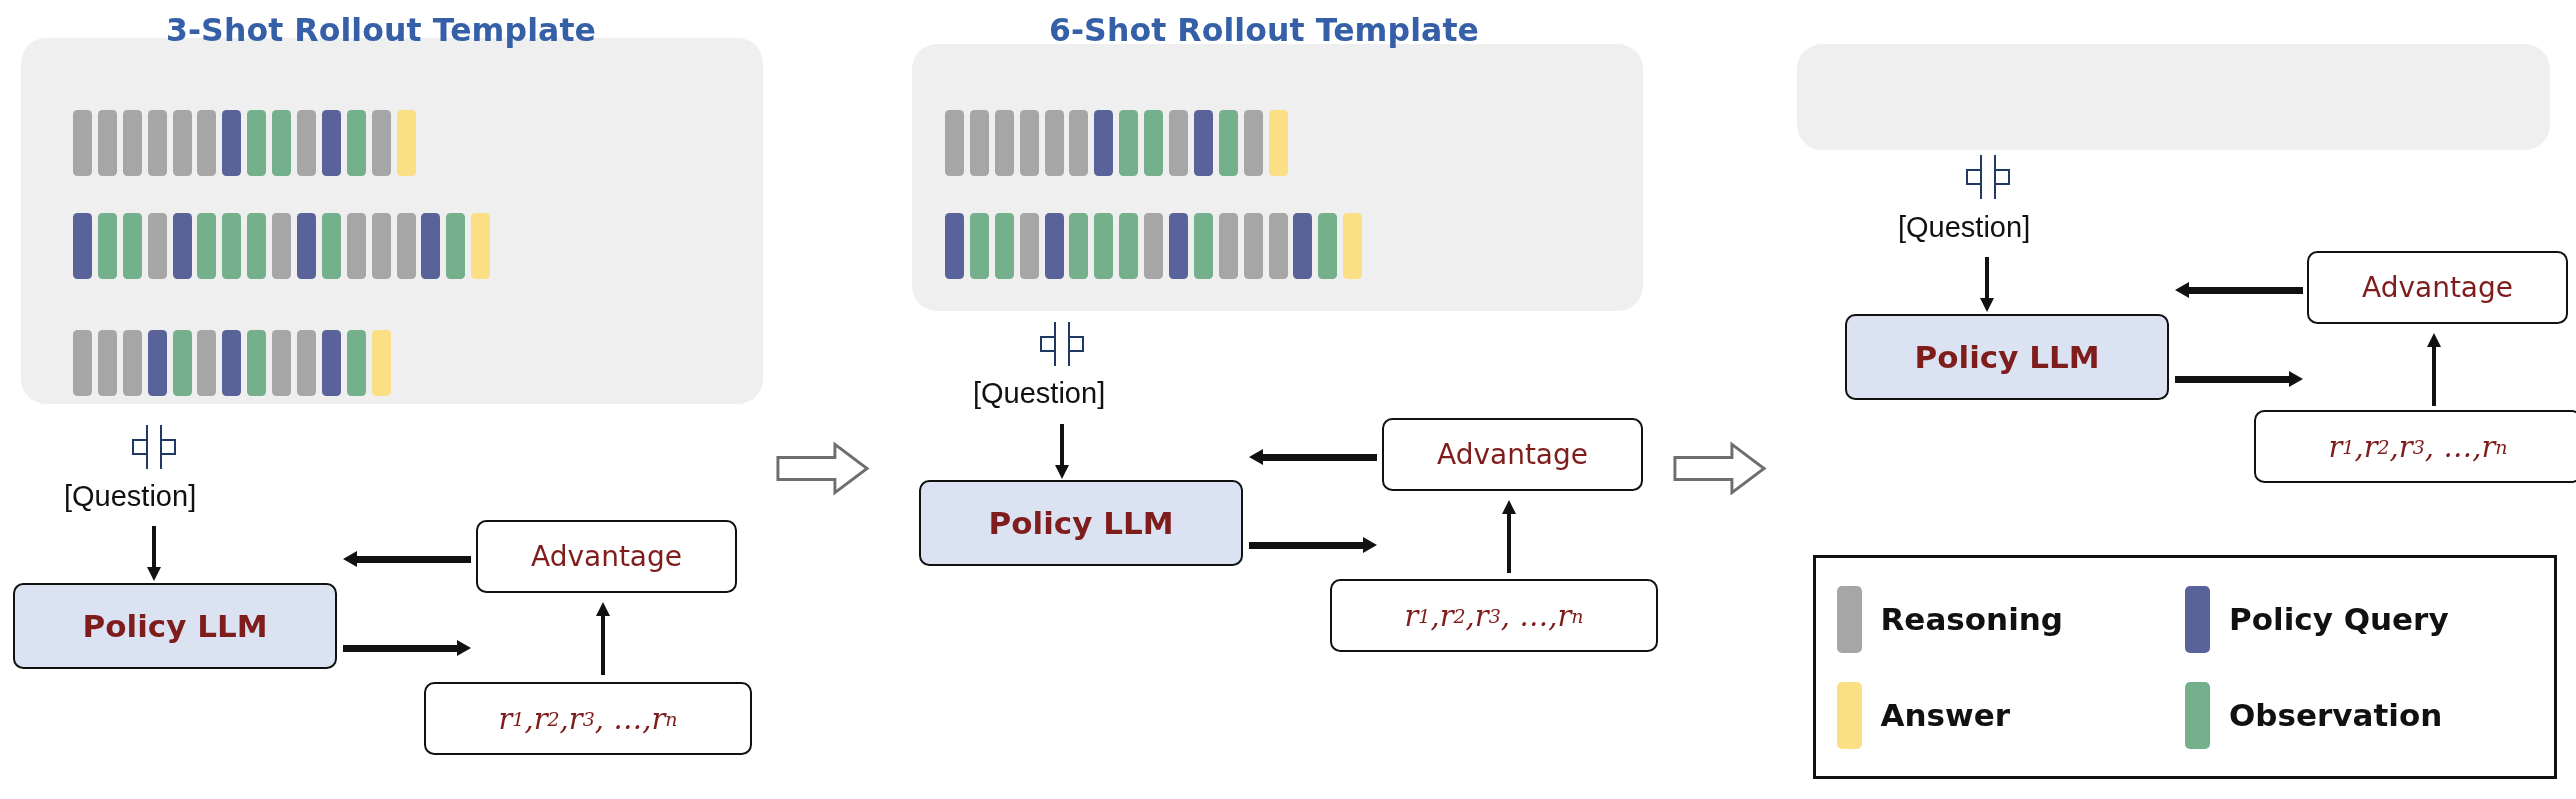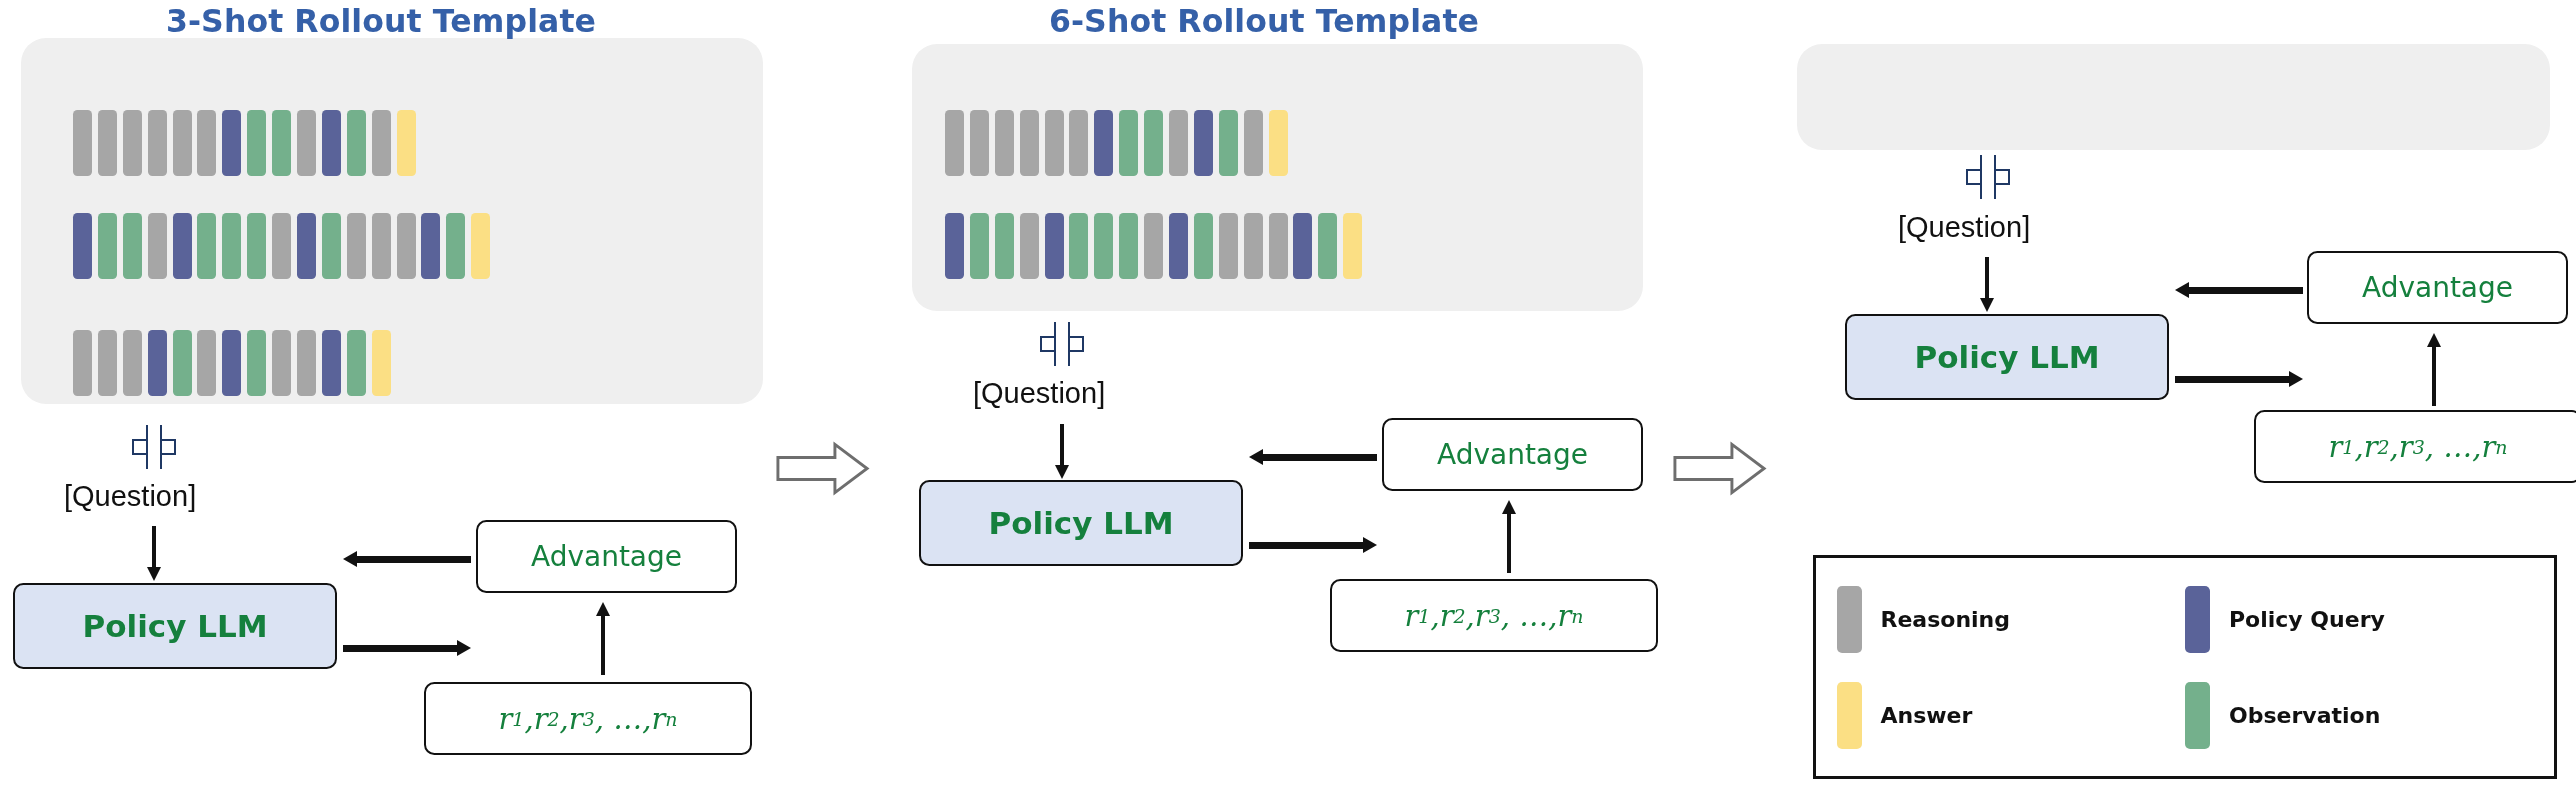--- a/index.html
+++ b/index.html
@@ -16,21 +16,21 @@
   }
 
   
   .panel { position: absolute; top: 0; height: 800px; }
   #panel-0 { left: 0px;    width: 777px; }
   #panel-1 { left: 890px; width: 777px; }
   #panel-2 { left: 1781px; width: 795px; }
 
   .panel-title {
     position: absolute;
-    top: 3px;
+    top: 12px;
     width: 100%;
     text-align: center;
     font-family: "DejaVu Sans", sans-serif;
     font-size: 31.5px;
     font-weight: bold;
     color: #3560a8;
     letter-spacing: 0.1px;
     white-space: nowrap;
     z-index: 5;
   }
@@ -101,21 +101,21 @@
     position: absolute;
     box-sizing: border-box;
     border: 2.9px solid #111111;
     border-radius: 10.3px;
     background: #ffffff;
     display: flex;
     align-items: center;
     justify-content: center;
     font-family: "DejaVu Sans", sans-serif;
     font-size: 28px;
-    color: #15803d;
+    color: #7f1d1d;
     white-space: nowrap;
   }
   .node-box.policy {
     background: #dbe3f3;
     font-weight: bold;
     font-size: 31px;
   }
   .node-box.rewards {
     font-style: italic;
     font-family: "DejaVu Serif", serif;
@@ -177,21 +177,21 @@
     gap: 19px;
   }
   .legend-swatch {
     width: 25px;
     height: 67px;
     border-radius: 5.1px;
     flex: 0 0 auto;
   }
   .legend-label {
     font-family: "DejaVu Sans", sans-serif;
-    font-size: 22px;
+    font-size: 31px;
     font-weight: bold;
     color: #111111;
     white-space: nowrap;
   }
 </style>
 </head>
 <body>
 
 <div class="panel" id="panel-0">
 

